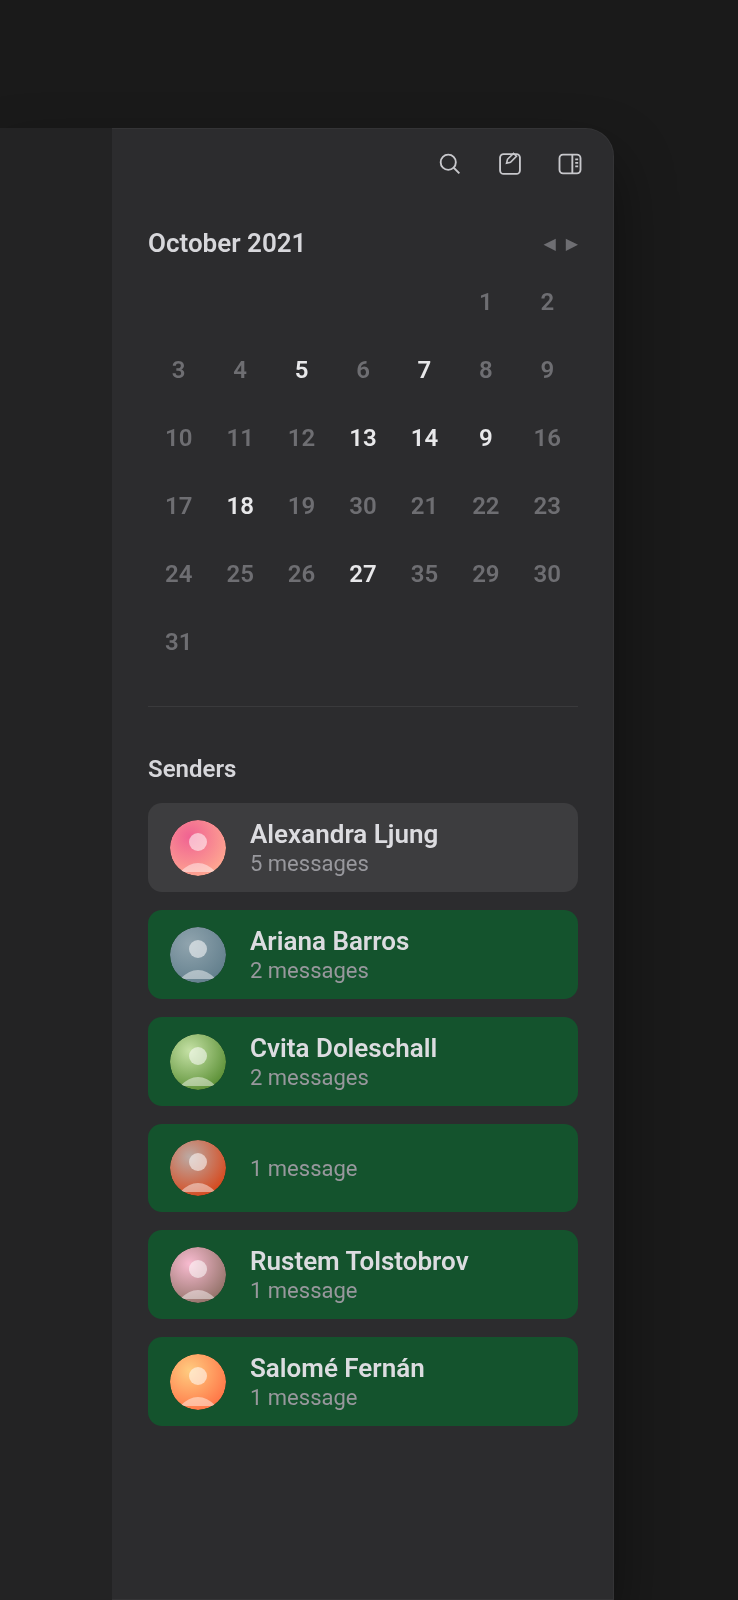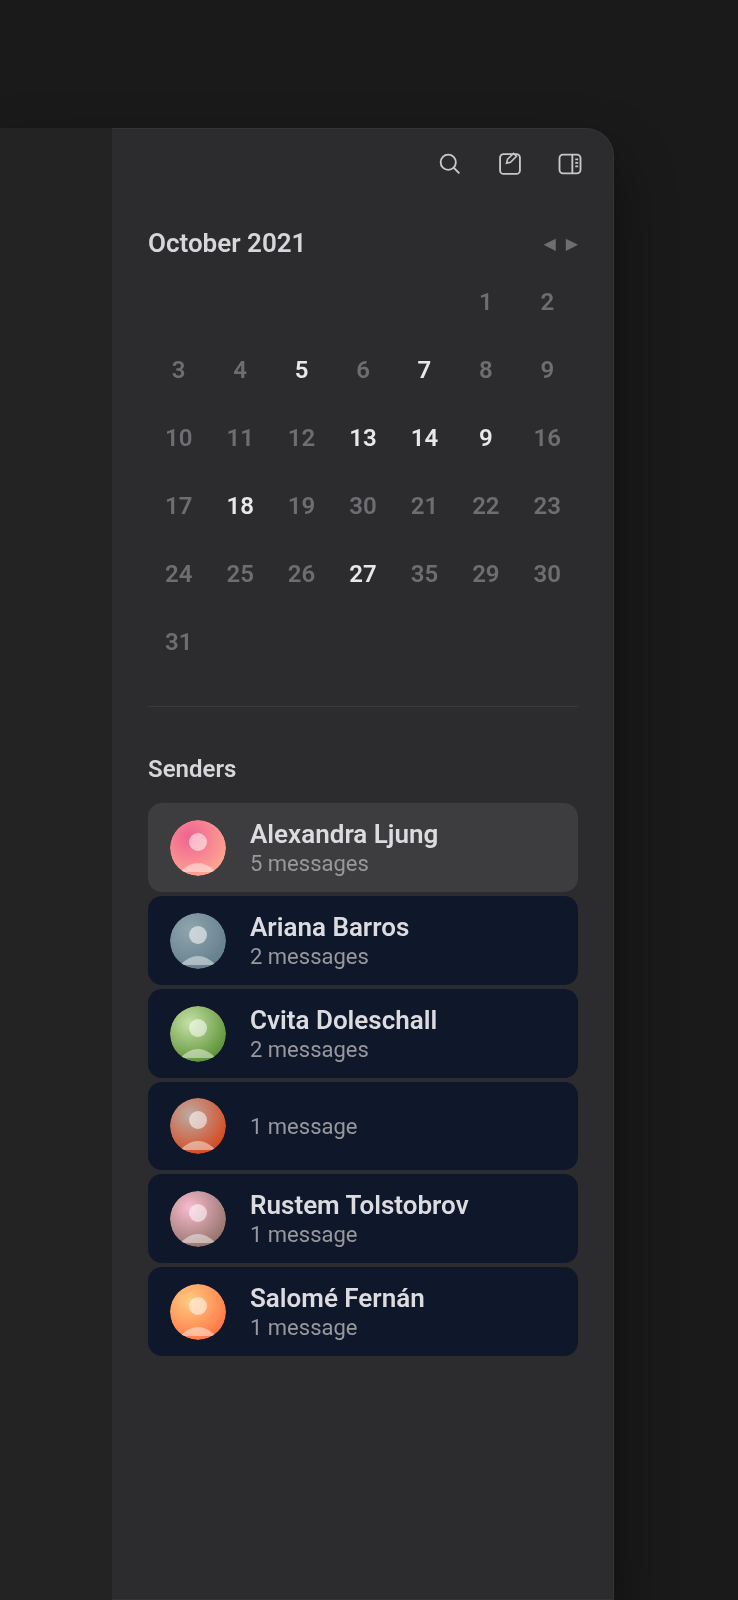--- a/index.html
+++ b/index.html
@@ -123,27 +123,27 @@
   .section-title {
     color: #d7d7db;
     font-size: 24px;
     font-weight: 600;
     margin-bottom: 20px;
   }
 
   .sender-list {
     display: flex;
     flex-direction: column;
-    gap: 4px;
+    gap: 18px;
   }
   .sender {
     display: flex;
     align-items: center;
     gap: 24px;
-    background: #0f172a;
+    background: #14532d;
     border-radius: 14px;
     padding: 16px 22px;
     cursor: pointer;
   }
   .sender.selected { background: #3d3d3f; }
   .avatar {
     width: 56px; height: 56px;
     border-radius: 50%;
     flex: 0 0 56px;
     display: block;

